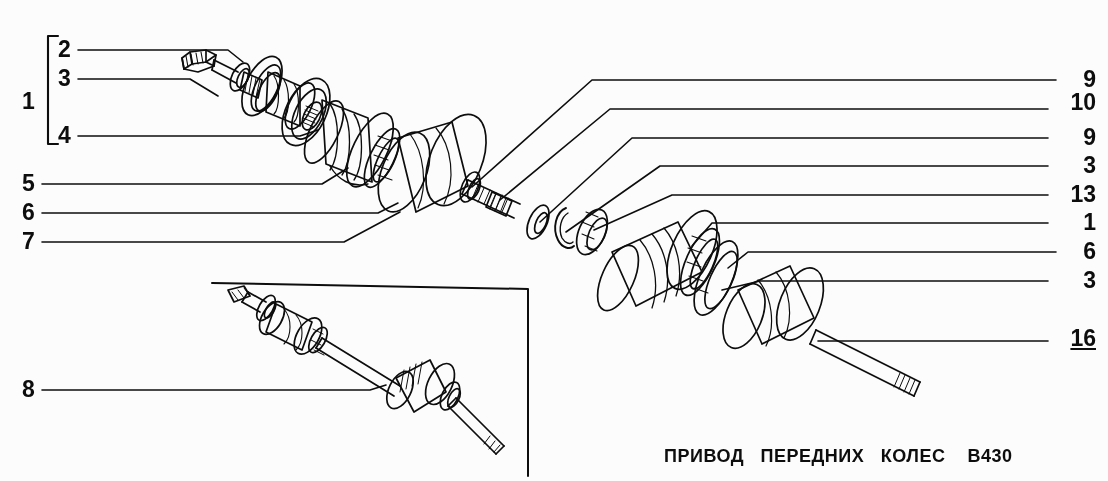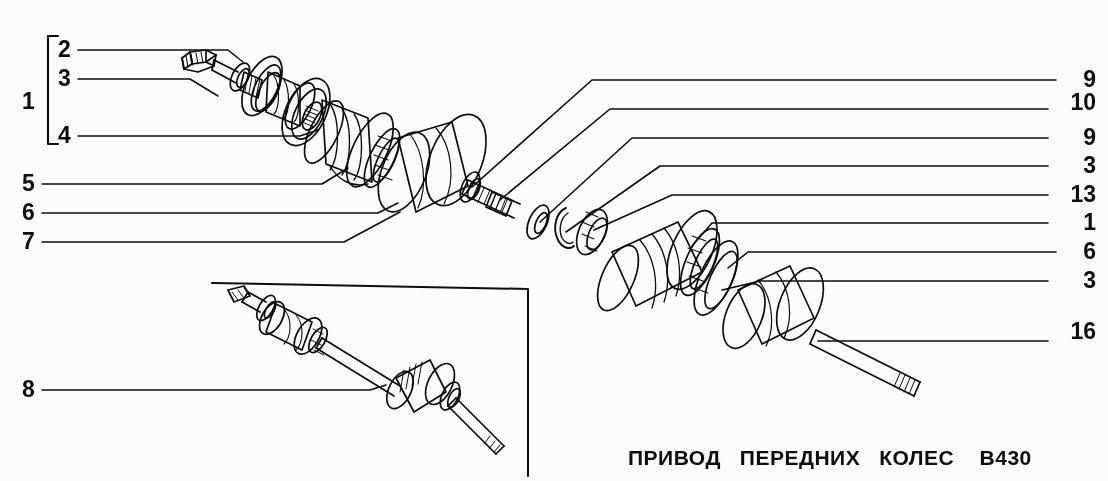--- a/index.html
+++ b/index.html
@@ -26,24 +26,24 @@
     font-size:23px;
     font-weight:bold;
     color:#0d0d0d;
     line-height:1;
     white-space:nowrap;
     letter-spacing:0px;
   }
   .lbl.r{ text-align:right; }
   #caption{
     position:absolute;
-    left:628px;
+    left:664px;
     top:446px;
     font-family:"Liberation Sans", sans-serif;
-    font-size:21px;
+    font-size:18px;
     font-weight:bold;
     color:#0d0d0d;
     letter-spacing:0.5px;
     white-space:pre;
   }
 </style>
 </head>
 <body>
 
 <div id="page">
@@ -364,17 +364,17 @@
   <div class="lbl" style="left:22px; top:378px;">8</div>
 
   <div class="lbl r" style="left:1062px; top:68px; width:34px;">9</div>
   <div class="lbl r" style="left:1062px; top:91px; width:34px;">10</div>
   <div class="lbl r" style="left:1062px; top:126px; width:34px;">9</div>
   <div class="lbl r" style="left:1062px; top:154px; width:34px;">3</div>
   <div class="lbl r" style="left:1062px; top:183px; width:34px;">13</div>
   <div class="lbl r" style="left:1062px; top:211px; width:34px;">1</div>
   <div class="lbl r" style="left:1062px; top:240px; width:34px;">6</div>
   <div class="lbl r" style="left:1062px; top:269px; width:34px;">3</div>
-  <div class="lbl r" style="left:1062px; top:320px; width:34px;">16</div>
+  <div class="lbl r" style="left:1062px; top:327px; width:34px;text-decoration:underline;">16</div>
 
   <div id="caption">ПРИВОД   ПЕРЕДНИХ   КОЛЕС    B430</div>
 
 </div>
 
 </body></html>

